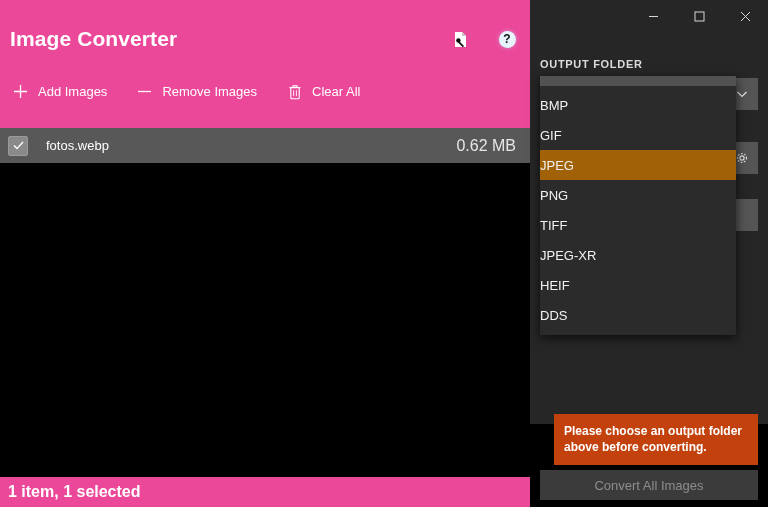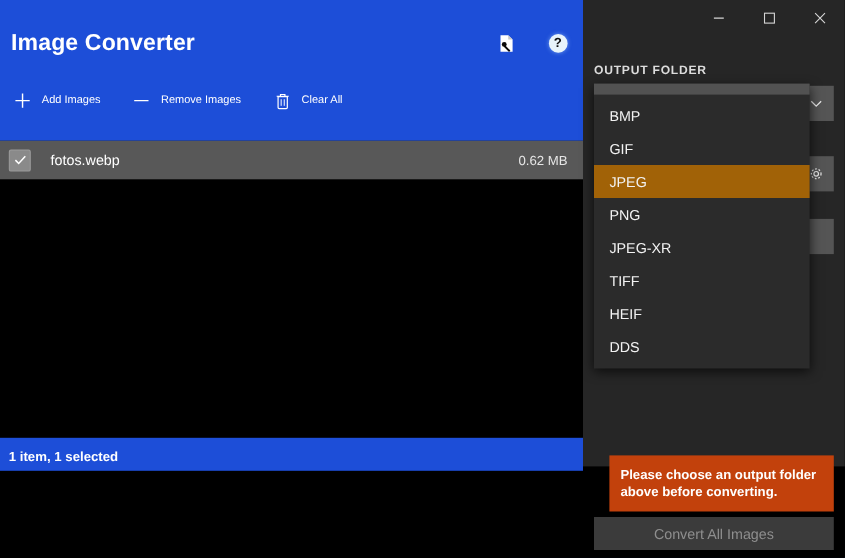--- a/index.html
+++ b/index.html
@@ -19,22 +19,22 @@
     width: 768px;
     height: 507px;
     background: #000000;
   }
 
   
   .left-panel {
     position: absolute;
     left: 0; top: 0;
     width: 530px;
-    height: 428px;
-    background: #1d4ed8;
+    height: 507px;
+    background: #ec4899;
   }
   .page-title {
     position: absolute;
     left: 10px;
     top: 27px;
     font-size: 21px;
     font-weight: bold;
     color: #ffffff;
     letter-spacing: 0.1px;
   }
@@ -79,21 +79,21 @@
     gap: 25px;
   }
   .tb-item {
     display: flex;
     align-items: center;
     gap: 9px;
     cursor: pointer;
     padding: 3px 2px;
   }
   .tb-label {
-    font-size: 10px;
+    font-size: 13px;
     color: #ffffff;
   }
   .tb-ico {
     width: 17px;
     height: 17px;
     display: flex;
     align-items: center;
     justify-content: center;
     color: #ffffff;
   }
@@ -128,31 +128,31 @@
     cursor: pointer;
   }
   .checkbox svg { display:block; }
   .file-name {
     margin-left: 18px;
     font-size: 13px;
     color: #ffffff;
     flex: 1 1 auto;
   }
   .file-size {
-    font-size: 12px;
+    font-size: 16px;
     color: #e6e6e6;
     flex: 0 0 auto;
     margin-left: 44px;
   }
 
   .status-bar {
     position: absolute;
     left: 8px;
     bottom: 6px;
-    font-size: 12px;
+    font-size: 16px;
     font-weight: bold;
     color: #ffffff;
   }
 
   
   .right-panel {
     position: absolute;
     left: 530px;
     top: 0;
     width: 238px;
@@ -227,21 +227,20 @@
   }
   .dd-top-strip {
     height: 10px;
     background: #525252;
     margin: -4px 0 4px 0;
   }
   .dd-item {
     height: 30px;
     display: flex;
     align-items: center;
-    padding-left: 14px;
     font-size: 13px;
     color: #f2f2f2;
     cursor: pointer;
   }
   .dd-item.selected { background: #a16207; }
 
   
   .message-box {
     position: absolute;
     left: 24px;
@@ -392,22 +391,22 @@
       <div class="field-box"></div>
       <div class="sq-btn"></div>
     </div>
 
     <div class="dropdown">
       <div class="dd-top-strip"></div>
       <div class="dd-item">BMP</div>
       <div class="dd-item">GIF</div>
       <div class="dd-item selected">JPEG</div>
       <div class="dd-item">PNG</div>
+      <div class="dd-item">TIFF</div>
       <div class="dd-item">JPEG-XR</div>
-      <div class="dd-item">TIFF</div>
       <div class="dd-item">HEIF</div>
       <div class="dd-item">DDS</div>
     </div>
 
     <div class="message-box">
       <div class="message-text">Please choose an output folder above before converting.</div>
     </div>
 
     <div class="convert-btn">Convert All Images</div>
 

